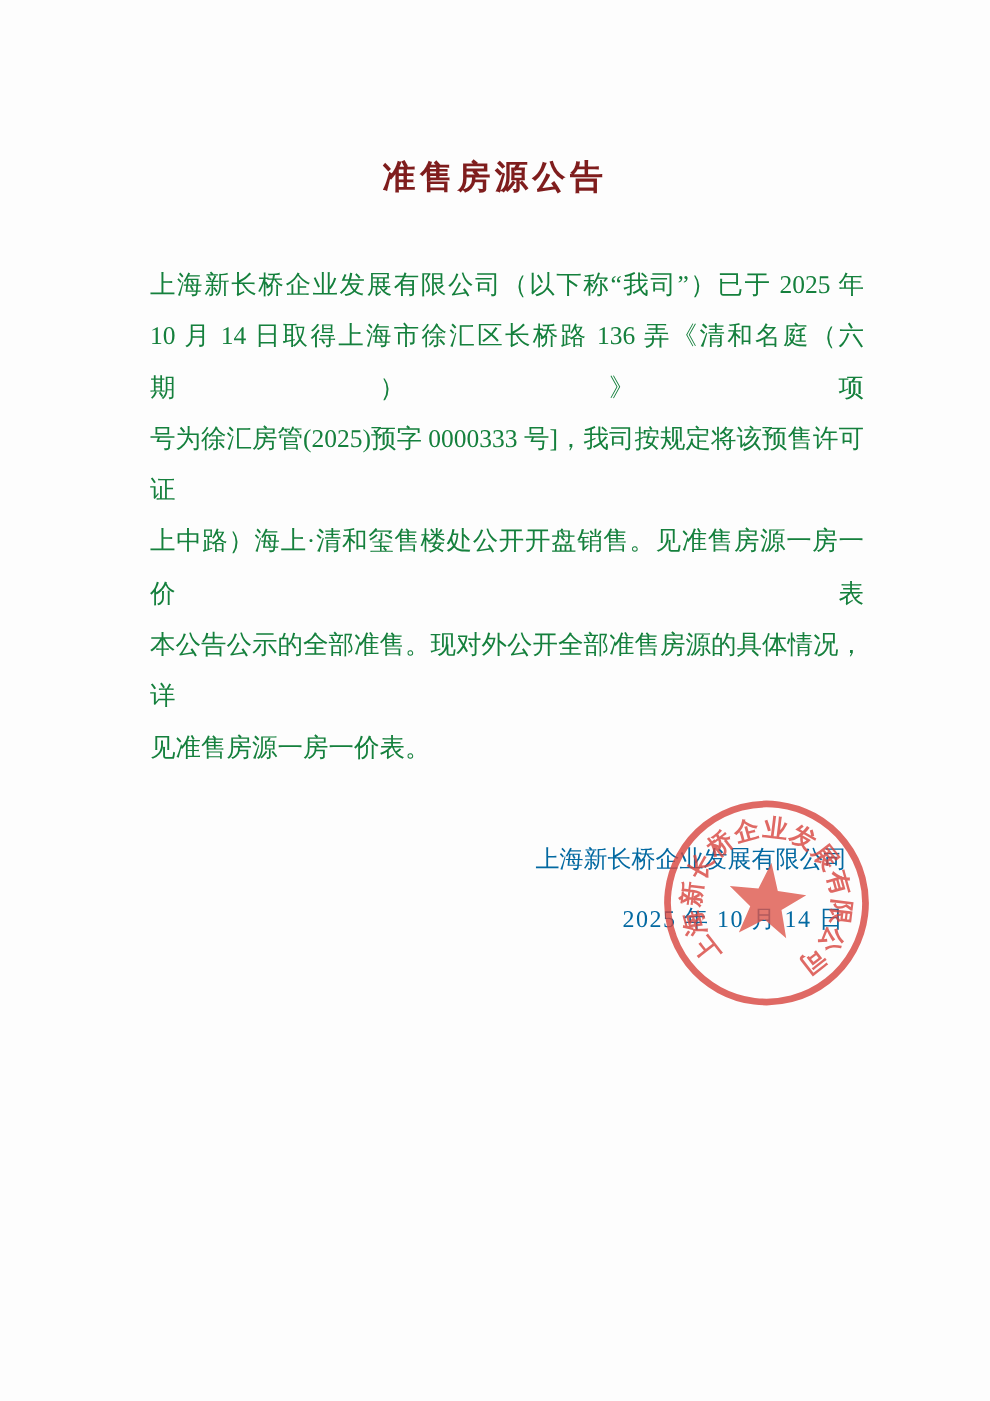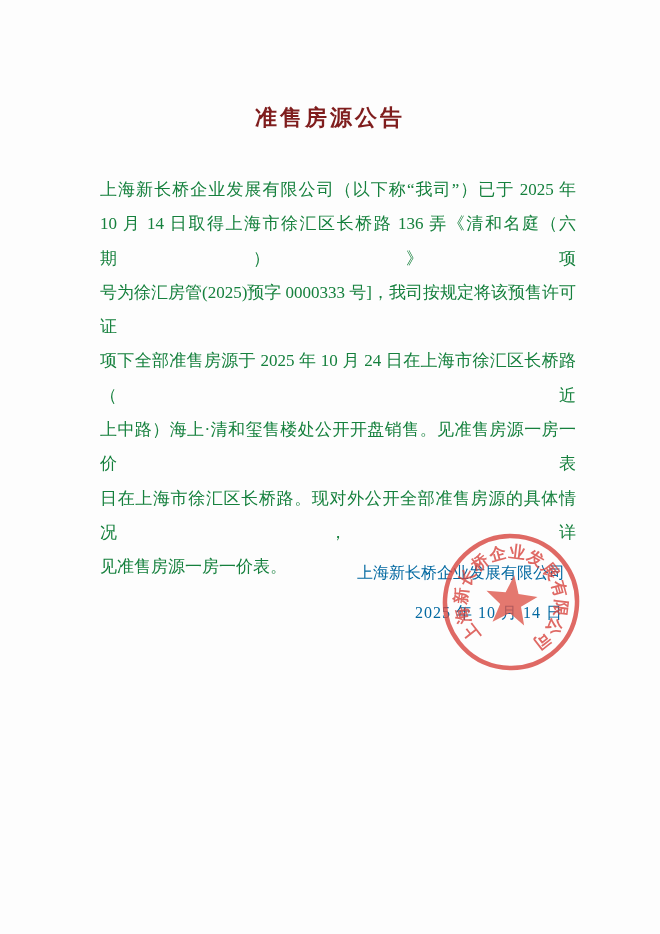--- a/index.html
+++ b/index.html
@@ -92,23 +92,22 @@
 <body>
 
 <div class="page">
 
   <h1 class="doc-title">准售房源公告</h1>
 
   <div class="paragraph">
       <div class="jline">上海新长桥企业发展有限公司（以下称“我司”）已于 2025 年</div>
       <div class="jline">10 月 14 日取得上海市徐汇区长桥路 136 弄《清和名庭（六期）》项</div>
       <div class="jline">号为徐汇房管(2025)预字 0000333 号]，我司按规定将该预售许可证</div>
-      <div class="jline">项下全部准售房源于 2025 年 10 月 24 日在上海市徐汇区长桥路（近</div>
       <div class="jline">上中路）海上·清和玺售楼处公开开盘销售。见准售房源一房一价表</div>
-      <div class="jline">日在上海市徐汇区长桥路。现对外公开全部准售房源的具体情况，详</div>
+      <div class="jline">本公告公示的全部准售。现对外公开全部准售房源的具体情况，详</div>
       <div class="jline last">见准售房源一房一价表。</div>
     </div>
 
   <div class="signature">
     <div class="company">上海新长桥企业发展有限公司</div>
     <div class="date">2025 年 10 月 14 日</div>
   </div>
 
   <svg class="seal" viewBox="0 0 140 140" xmlns="http://www.w3.org/2000/svg">
     <g id="seal-group" transform="rotate(7 70 70)">

